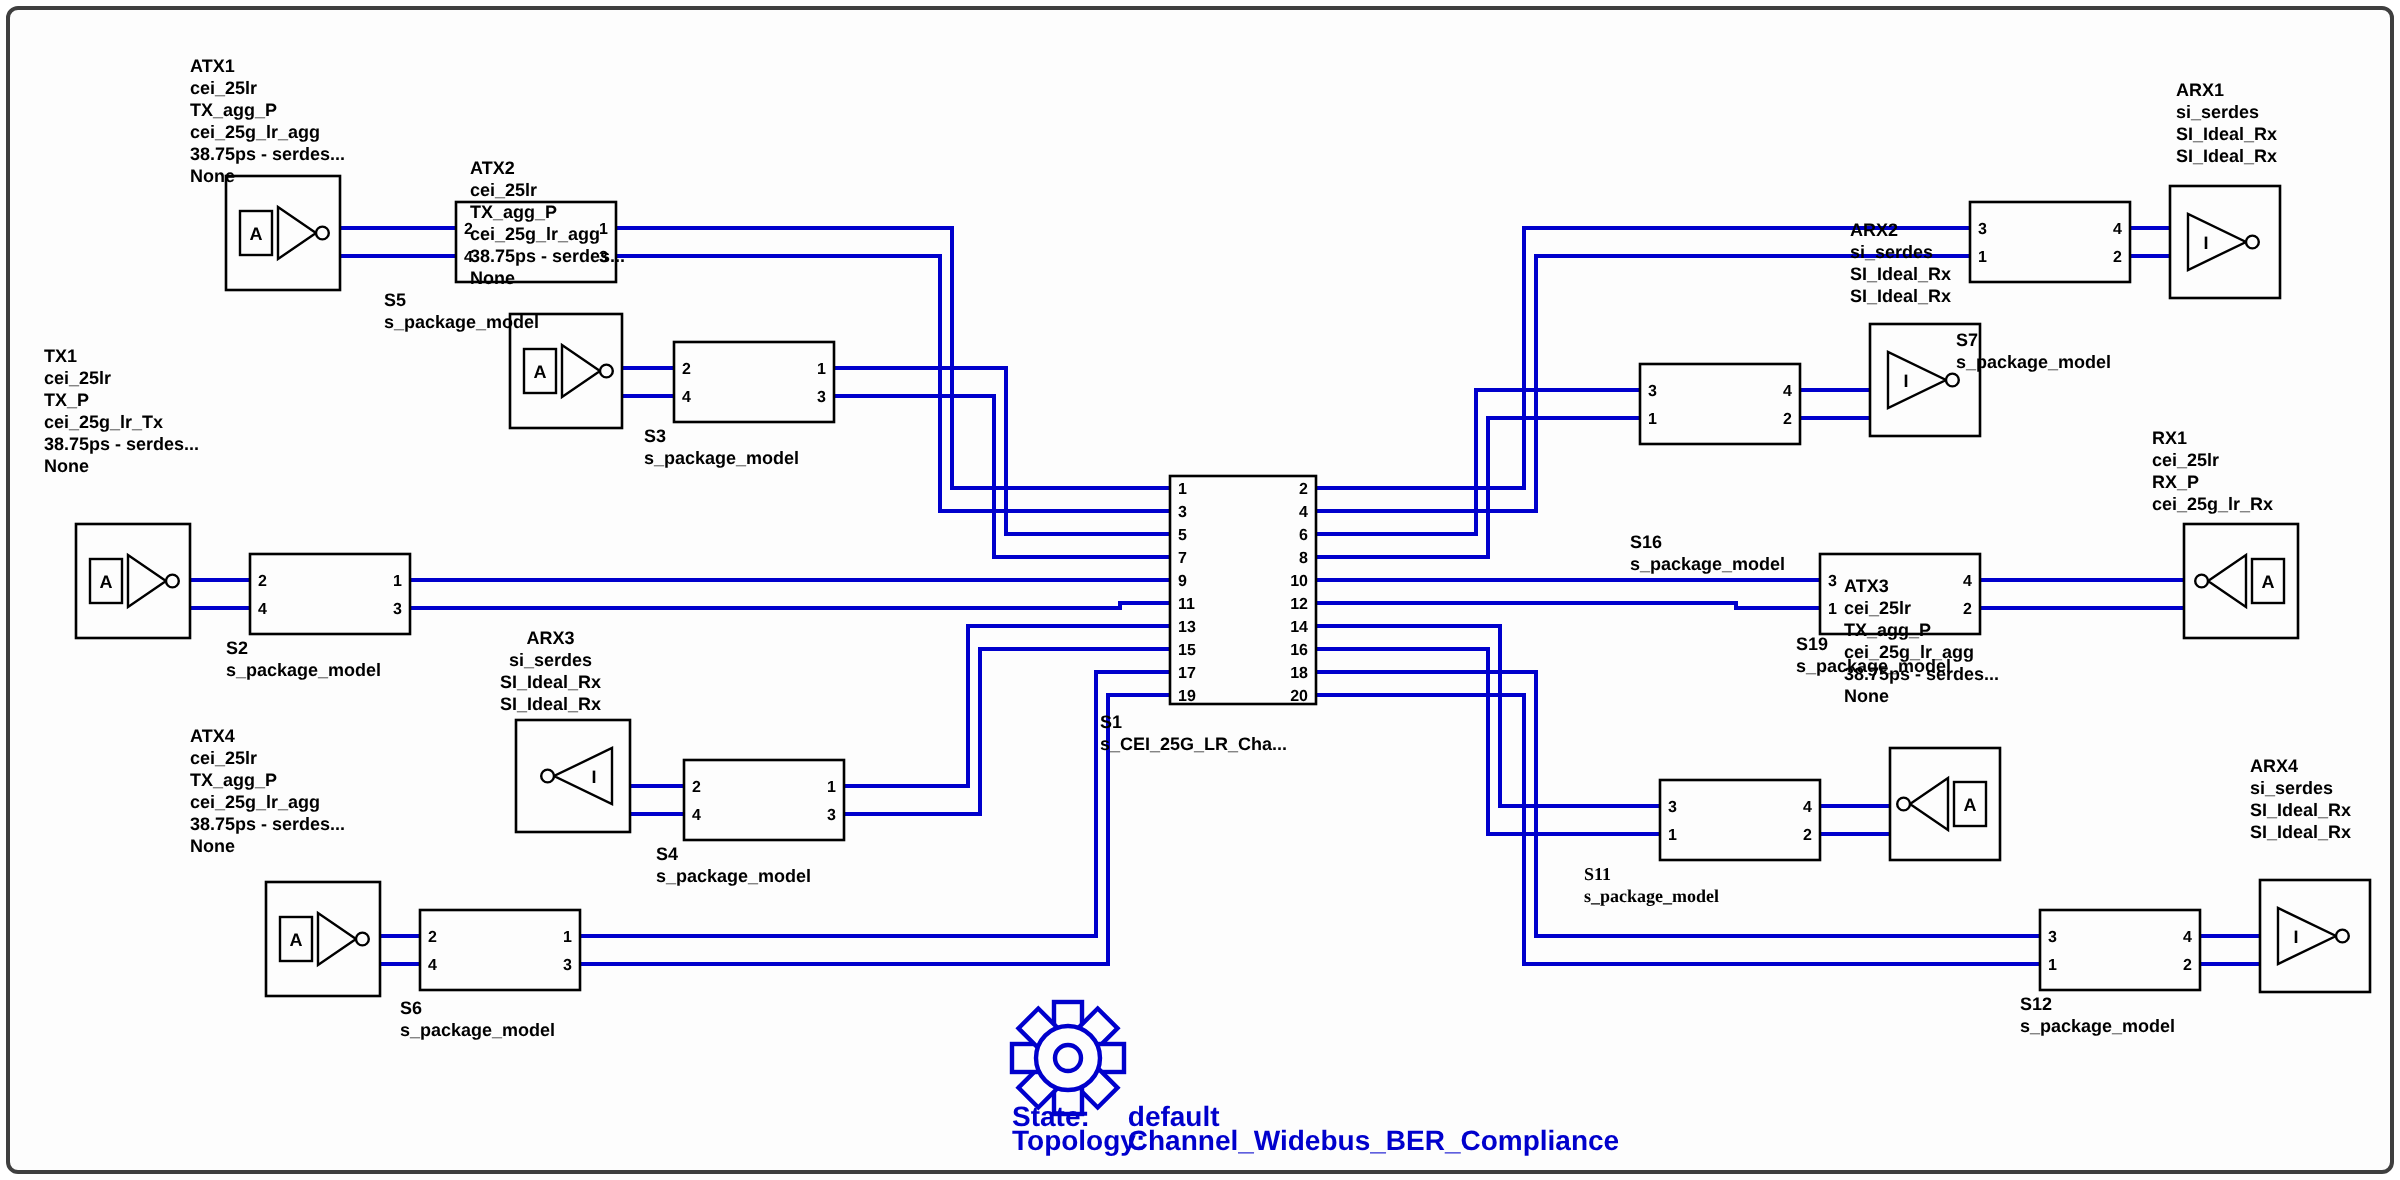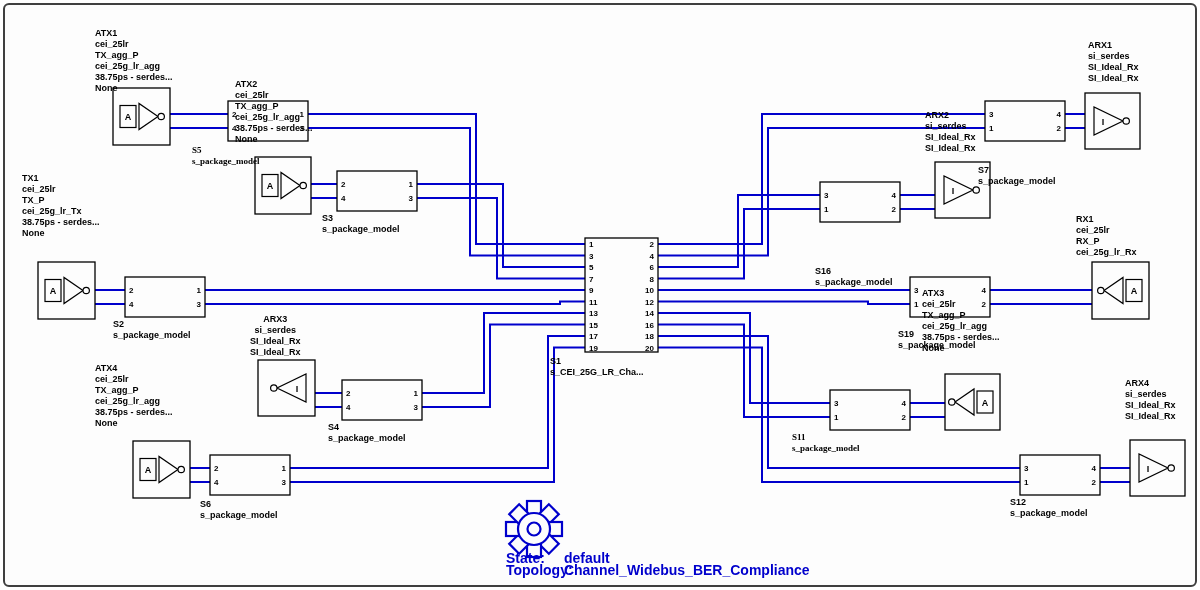--- a/index.html
+++ b/index.html
@@ -245,28 +245,28 @@
     <rect x="527" y="501" width="14" height="16" transform="rotate(180 534 529)"></rect>
     <rect x="527" y="501" width="14" height="16" transform="rotate(225 534 529)"></rect>
     <rect x="527" y="501" width="14" height="16" transform="rotate(270 534 529)"></rect>
     <rect x="527" y="501" width="14" height="16" transform="rotate(315 534 529)"></rect>
     <circle cx="534" cy="529" r="16"></circle>
     <circle cx="534" cy="529" r="6.5"></circle>
   </g>
 </svg>
 
 <div id="labels">
-    <div class="lbl" style="left: 192px; top: 145px; font-family: Liberation Serif, serif;"><div class="lbl-line">S5</div><div class="lbl-line">s_package_model</div></div>
+    <div class="lbl" style="left: 192px; top: 145px;"><div class="lbl-line">S5</div><div class="lbl-line">s_package_model</div></div>
     <div class="lbl" style="left: 322px; top: 213px;"><div class="lbl-line">S3</div><div class="lbl-line">s_package_model</div></div>
     <div class="lbl" style="left: 113px; top: 319px;"><div class="lbl-line">S2</div><div class="lbl-line">s_package_model</div></div>
     <div class="lbl" style="left: 328px; top: 422px;"><div class="lbl-line">S4</div><div class="lbl-line">s_package_model</div></div>
     <div class="lbl" style="left: 200px; top: 499px;"><div class="lbl-line">S6</div><div class="lbl-line">s_package_model</div></div>
     <div class="lbl" style="left: 978px; top: 149px; margin-top: 16px;"><div class="lbl-line">S7</div><div class="lbl-line">s_package_model</div></div>
     <div class="lbl" style="left: 815px; top: 224px; margin-top: 42px;"><div class="lbl-line">S16</div><div class="lbl-line">s_package_model</div></div>
-    <div class="lbl" style="left: 898px; top: 329px;"><div class="lbl-line">S19</div><div class="lbl-line">s_package_model</div></div>
+    <div class="lbl" style="left: 898px; top: 317px;"><div class="lbl-line">S19</div><div class="lbl-line">s_package_model</div></div>
     <div class="lbl" style="left: 792px; top: 432px; font-family: Liberation Serif, serif;"><div class="lbl-line">S11</div><div class="lbl-line">s_package_model</div></div>
     <div class="lbl" style="left: 1010px; top: 497px;"><div class="lbl-line">S12</div><div class="lbl-line">s_package_model</div></div>
     <div class="lbl" style="left: 550px; top: 356px;"><div class="lbl-line">S1</div><div class="lbl-line">s_CEI_25G_LR_Cha...</div></div>
     <div class="lbl" style="left: 95px; top: 13px; margin-top: 15px;"><div class="lbl-line">ATX1</div><div class="lbl-line">cei_25lr</div><div class="lbl-line">TX_agg_P</div><div class="lbl-line">cei_25g_lr_agg</div><div class="lbl-line">38.75ps - serdes...</div><div class="lbl-line">None</div></div>
     <div class="lbl" style="left: 235px; top: 79px;"><div class="lbl-line">ATX2</div><div class="lbl-line">cei_25lr</div><div class="lbl-line">TX_agg_P</div><div class="lbl-line">cei_25g_lr_agg</div><div class="lbl-line">38.75ps - serdes...</div><div class="lbl-line">None</div></div>
     <div class="lbl" style="left: 22px; top: 173px;"><div class="lbl-line">TX1</div><div class="lbl-line">cei_25lr</div><div class="lbl-line">TX_P</div><div class="lbl-line">cei_25g_lr_Tx</div><div class="lbl-line">38.75ps - serdes...</div><div class="lbl-line">None</div></div>
     <div class="lbl" style="left: 250px; top: 314px; text-align: center;"><div class="lbl-line">ARX3</div><div class="lbl-line">si_serdes</div><div class="lbl-line">SI_Ideal_Rx</div><div class="lbl-line">SI_Ideal_Rx</div></div>
     <div class="lbl" style="left: 95px; top: 363px;"><div class="lbl-line">ATX4</div><div class="lbl-line">cei_25lr</div><div class="lbl-line">TX_agg_P</div><div class="lbl-line">cei_25g_lr_agg</div><div class="lbl-line">38.75ps - serdes...</div><div class="lbl-line">None</div></div>
     <div class="lbl" style="left: 1088px; top: 40px;"><div class="lbl-line">ARX1</div><div class="lbl-line">si_serdes</div><div class="lbl-line">SI_Ideal_Rx</div><div class="lbl-line">SI_Ideal_Rx</div></div>
     <div class="lbl" style="left: 925px; top: 110px;"><div class="lbl-line">ARX2</div><div class="lbl-line">si_serdes</div><div class="lbl-line">SI_Ideal_Rx</div><div class="lbl-line">SI_Ideal_Rx</div></div>

